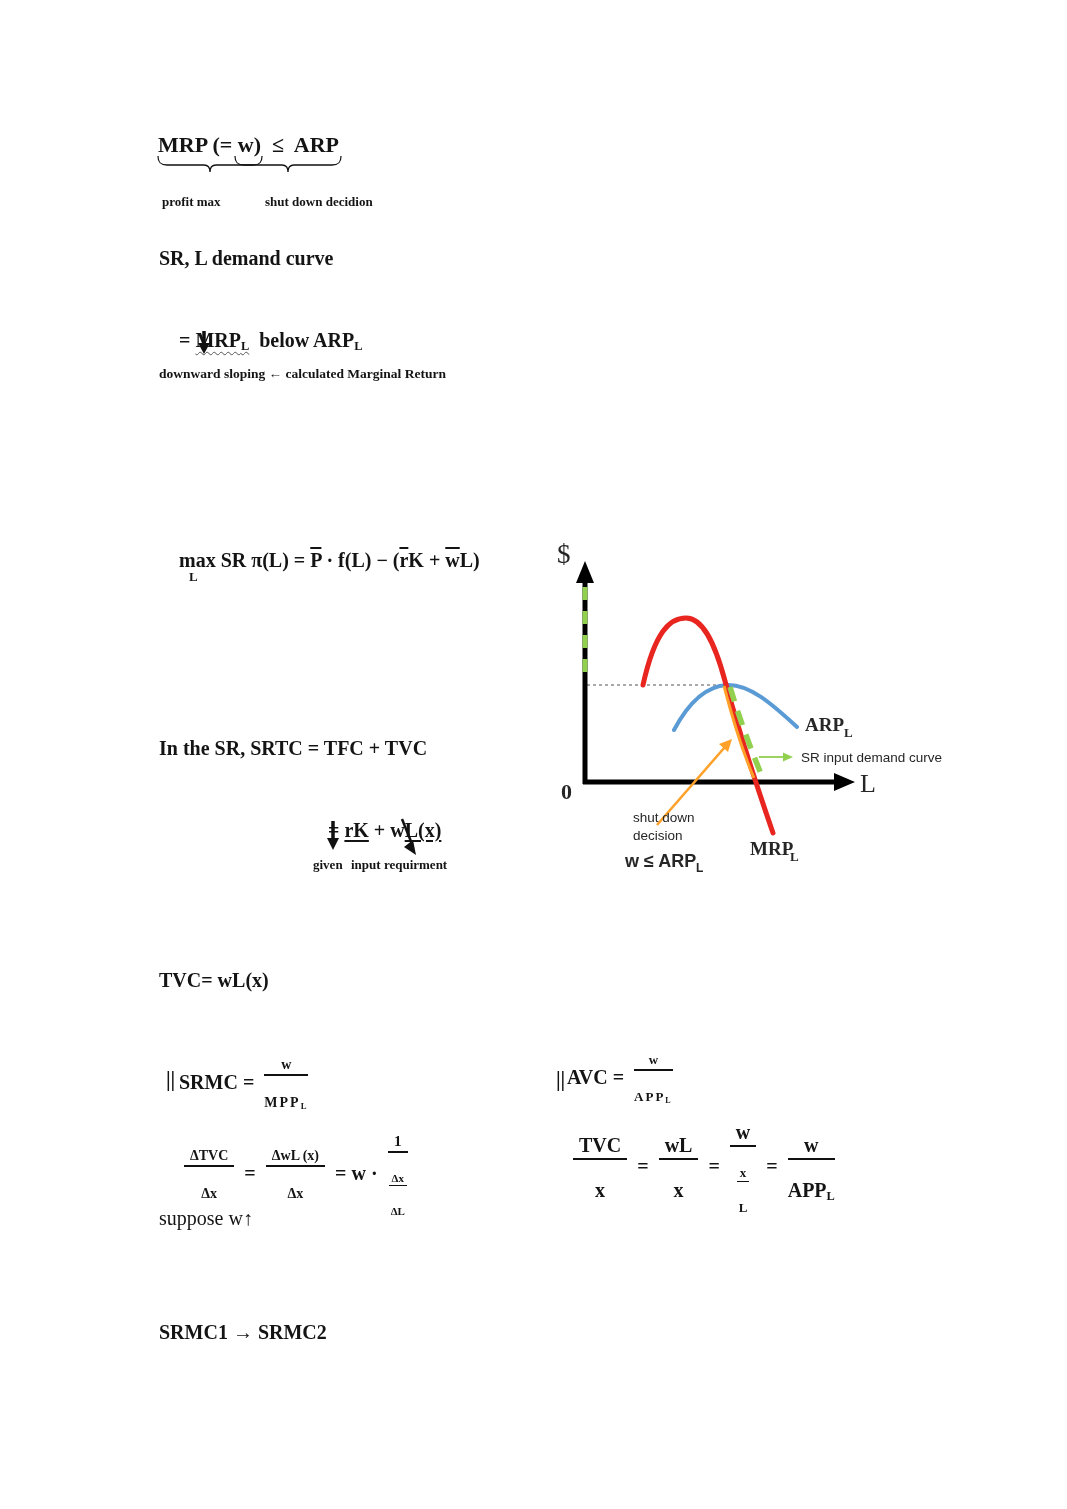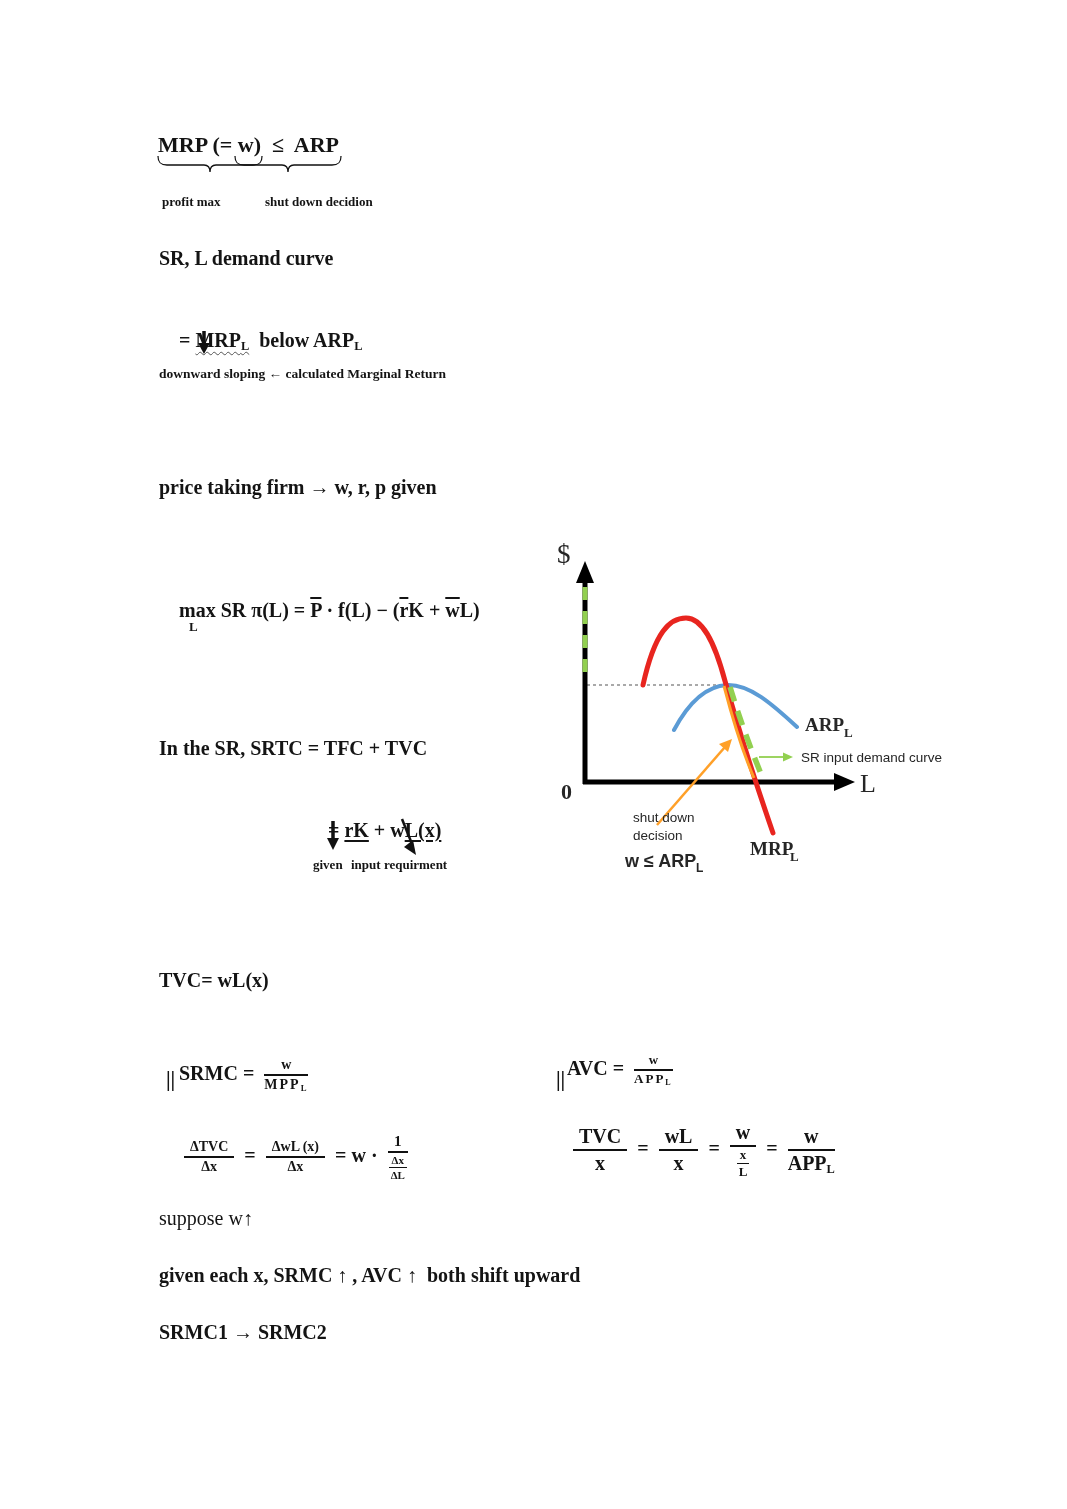--- a/index.html
+++ b/index.html
@@ -10,21 +10,21 @@
   .abs{position:absolute;}
   .sub{font-size:0.62em;vertical-align:-0.28em;}
   .sup{font-size:0.62em;vertical-align:0.45em;}
   .ov{text-decoration:overline;}
   .wavy{text-decoration-line:underline;text-decoration-style:wavy;text-decoration-color:#555;
         text-decoration-thickness:1px;text-underline-offset:4px;}
   .ul{text-decoration:underline;text-decoration-thickness:1.5px;text-underline-offset:3px;}
   .bold{font-weight:normal;}
   .frac{display:inline-block;vertical-align:middle;text-align:center;margin:0 5px;line-height:1.15;}
   .frac .num{display:block;border-bottom:2px solid #111;padding:0 6px 1px;}
-  .frac .den{display:block;padding-top:1px;}
+  .frac .den{display:block;padding-top:19px;}
   .frac .frac{margin:0 1px;}
   .frac .frac .num{border-bottom-width:1.5px;padding:0 3px 0;}
   .fr14{font-size:14px;}
   .fr13{font-size:13px;}
   .fr15{font-size:15px;}
   .fr11{font-size:11px;}
   .sp{letter-spacing:2px;}
   .maxstack{display:inline-block;position:relative;}
   .maxstack .msub{position:absolute;left:10px;top:21px;font-size:13px;}
   svg{overflow:visible;}
@@ -52,23 +52,22 @@
     <span>= </span><span class="wavy"><span>MRP</span><span class="sub">L</span></span><span>  below ARP</span><span class="sub">L</span>
   </div>
 
   <svg class="abs" style="left:196px;top:331px" width="16" height="24">
     <line x1="8" y1="0" x2="8" y2="13" stroke="#111" stroke-width="3.5"></line>
     <polygon points="8,23 2,12 14,12" fill="#111"></polygon>
   </svg>
 
   <div class="t" style="left:159px;top:366px;font-size:13.5px">downward sloping ← calculated Marginal Return</div>
 
-  <div class="t" style="left:159px;top:475px">price taking firm → w, r, p given</div>
 
-  <div class="t" style="left:159px;top:573px">
+  <div class="t" style="left:159px;top:523px">
     <span class="maxstack"><span>max</span><span class="msub">L</span></span><span> SR π(L) = </span><span class="ov">P</span><span> · f(L) − (</span><span class="ov">r</span><span>K + </span><span class="ov">w</span><span>L)</span>
   </div>
 
 
 
   <div class="t" style="left:159px;top:736px">In the SR, SRTC = TFC + TVC</div>
 
   <div class="t" style="left:308px;top:793px">
     <span>= </span><span class="ul">rK</span><span> + w</span><span class="ul">L(x)</span>
   </div>
@@ -102,21 +101,20 @@
     <span>AVC = </span><span class="frac fr13"><span class="num">w</span><span class="den sp"><span>APP</span><span class="sub">L</span></span></span>
   </div>
 
   <div class="t" style="left:556px;top:1066px;font-size:21px">||</div>
 
   <div class="t" style="left:548px;top:1096px">
     <span class="frac"><span class="num">TVC</span><span class="den">x</span></span><span> = </span><span class="frac"><span class="num">wL</span><span class="den">x</span></span><span> = </span><span class="frac"><span class="num">w</span><span class="den"><span class="frac fr13"><span class="num">x</span><span class="den">L</span></span></span></span><span> = </span><span class="frac"><span class="num">w</span><span class="den"><span>APP</span><span class="sub">L</span></span></span>
   </div>
 
   <div class="t bold" style="left:159px;top:1206px">suppose w↑</div>
-  <div class="t" style="left:159px;top:1263px">given each x, SRMC ↑ , AVC ↑  both shift upward</div>
   <div class="t" style="left:159px;top:1320px">SRMC1 → SRMC2</div>
 
   <svg class="abs" style="left:543px;top:533px" width="510" height="380">
 
     <line x1="44" y1="152" x2="188" y2="152" stroke="#555" stroke-width="1.2" stroke-dasharray="3 3"></line>
 
     <line x1="42" y1="45" x2="42" y2="251" stroke-width="5" stroke="#000000"></line>
     <polygon points="42,28 33,50 51,50" fill="#000000"></polygon>
     <line x1="40" y1="249" x2="296" y2="249" stroke-width="5" stroke="#000000"></line>
     <polygon points="312,249 291,240 291,258" fill="#000000"></polygon>

